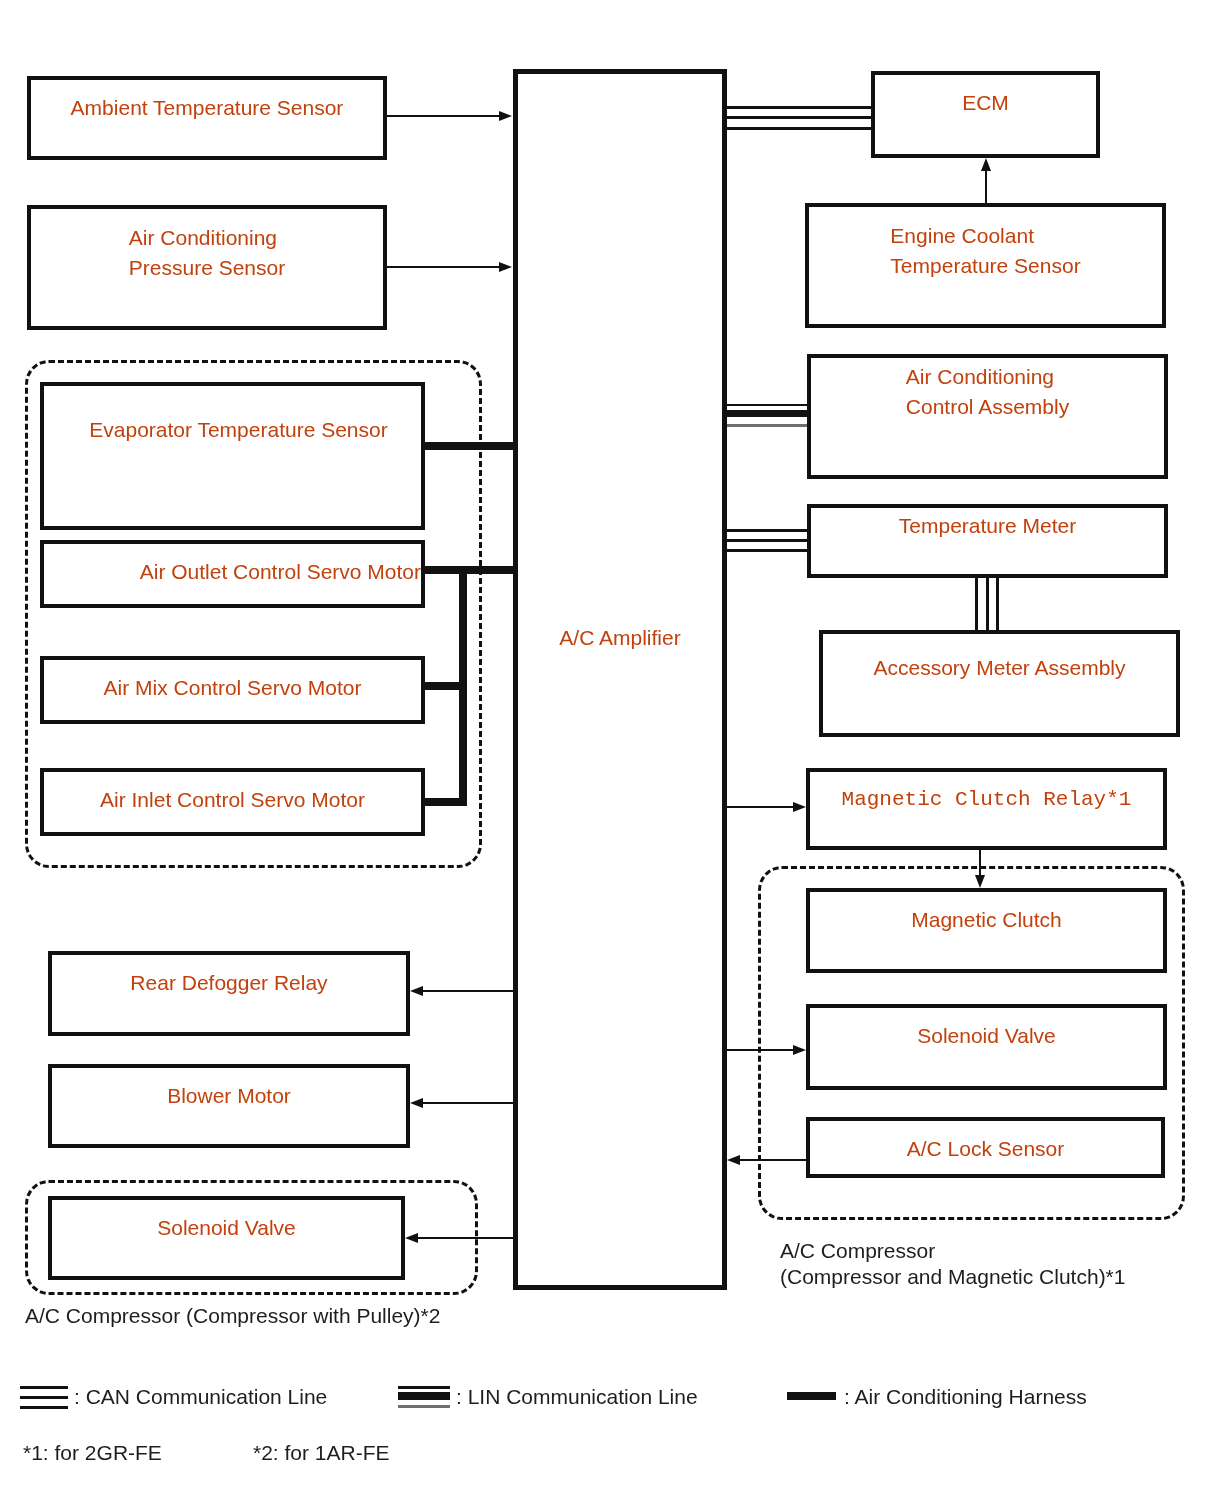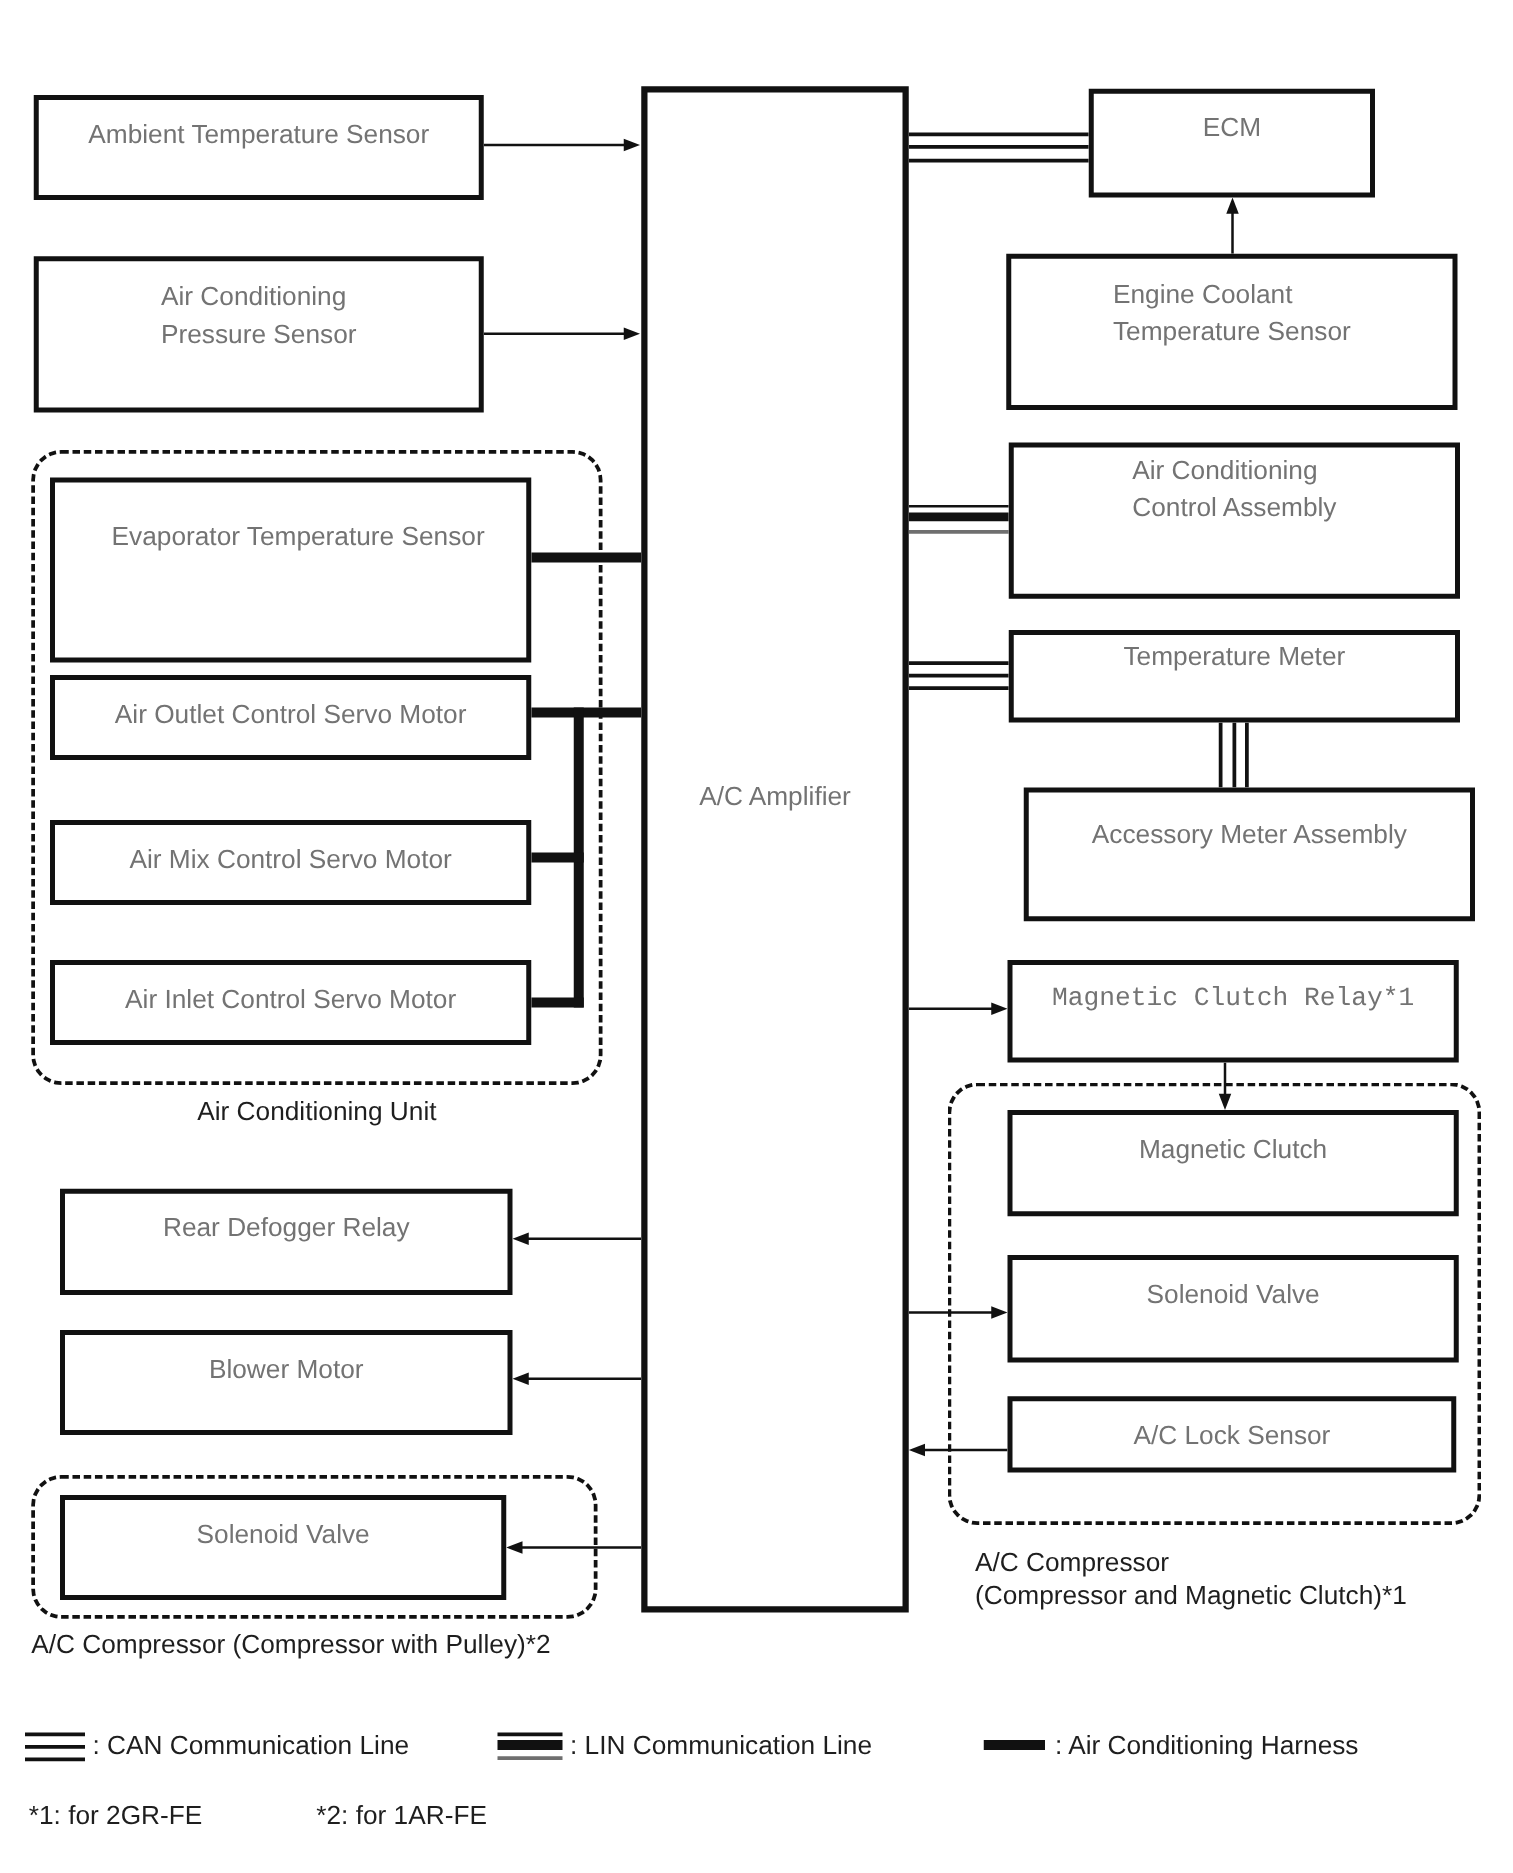--- a/index.html
+++ b/index.html
@@ -3,21 +3,21 @@
 <meta charset="utf-8">
 <style>
   html,body{margin:0;padding:0;background:#ffffff;}
   #canvas{
     position:relative;width:1210px;height:1498px;background:#ffffff;
     font-family:"Liberation Sans", sans-serif;color:#1e1e1e;overflow:hidden;
   }
   .box{
     position:absolute;box-sizing:border-box;border:4px solid #111;background:#fff;
     display:flex;justify-content:center;align-items:flex-start;padding-top:16px;
-    font-size:21px;line-height:24px;color:#737373;z-index:3;white-space:nowrap;
+    font-size:21px;line-height:24px;color:#c2410c;z-index:3;white-space:nowrap;
   }
   .tl{text-align:left;line-height:30px;}
   .ln{position:absolute;background:#111;z-index:2;}
   .ln.gray{background:#6f6f6f;}
   .dashedbox{
     position:absolute;box-sizing:border-box;border:3px dashed #111;
     border-radius:24px;z-index:1;background:transparent;
   }
   .lbl{position:absolute;font-size:21px;line-height:24px;color:#1e1e1e;z-index:4;white-space:nowrap;}
   .arr{position:absolute;width:0;height:0;z-index:2;}
@@ -95,33 +95,32 @@
     <div class="tl">
       <div>Air Conditioning</div>
       <div>Pressure Sensor</div>
     </div>
   </div>
 
   <div class="box" style="left:40px;top:382px;width:385px;height:148px;padding-top:32px;padding-left:12px;">
     <span>Evaporator Temperature Sensor</span>
   </div>
 
-  <div class="box" style="left:40px;top:540px;width:385px;height:68px;">
+  <div class="box" style="left:40px;top:540px;width:385px;height:68px;justify-content:flex-end;">
     <span>Air Outlet Control Servo Motor</span>
   </div>
 
   <div class="box" style="left:40px;top:656px;width:385px;height:68px;justify-content:center;">
     <span>Air Mix Control Servo Motor</span>
   </div>
 
   <div class="box" style="left:40px;top:768px;width:385px;height:68px;">
     <span>Air Inlet Control Servo Motor</span>
   </div>
 
-  <div class="lbl" style="left:25px;top:878px;width:457px;text-align:center;">Air Conditioning Unit</div>
 
   <div class="box" style="left:48px;top:951px;width:362px;height:85px;">
     <span>Rear Defogger Relay</span>
   </div>
 
   <div class="box" style="left:48px;top:1064px;width:362px;height:84px;">
     <span>Blower Motor</span>
   </div>
 
   <div class="box" style="left:48px;top:1196px;width:357px;height:84px;">

